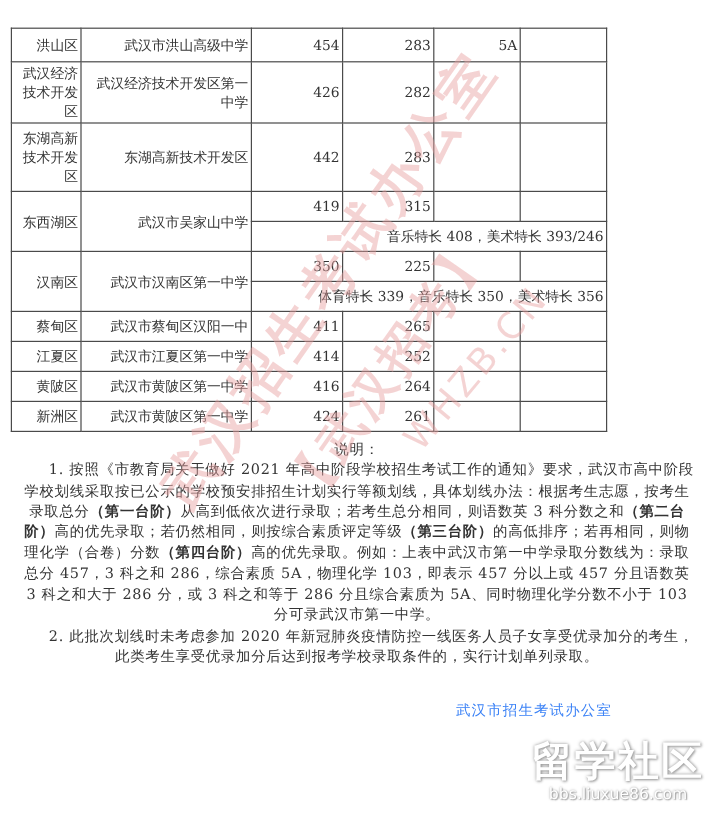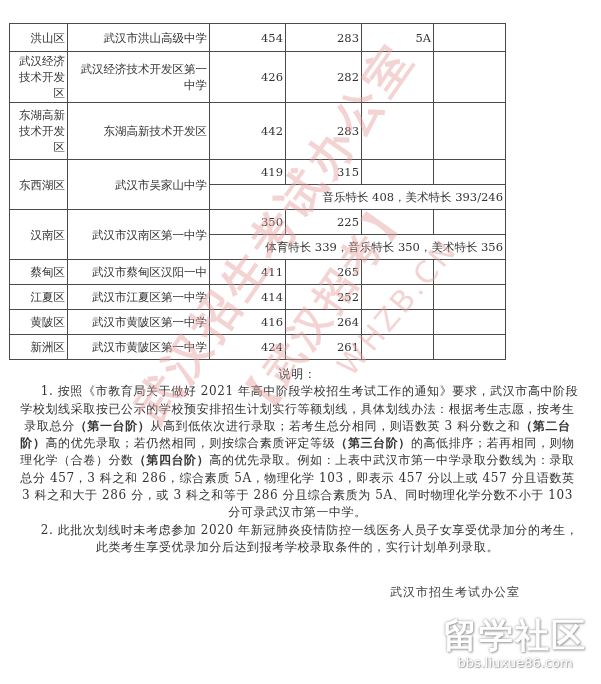--- a/index.html
+++ b/index.html
@@ -34,21 +34,21 @@
   .notes {
     position: absolute; left: 15px; top: 366px; width: 565px;
     font-size: 12px; line-height: 17.3px; color: #333;
     letter-spacing: 0.6px;
   }
   .notes p { margin: 0; text-align: center; }
   .notes .indent { text-indent: 2em; }
   .notes b { font-weight: bold; }
   .sign {
     position: absolute; left: 380px; top: 583px; width: 150px;
-    text-align: center; font-size: 12px; line-height: 19px; color: #404040;
+    text-align: left; font-size: 12px; line-height: 19px; color: #3b82f6;
     letter-spacing: 1px;
   }
   .logo {
     position: absolute; left: 430px; top: 615px; width: 170px; height: 69px;
     text-align: center; color: #ffffff; font-family: "DejaVu Sans", sans-serif;
   }
   .logo .big {
     font-size: 34px; font-weight: bold; letter-spacing: 2px; line-height: 40px;
     text-shadow: 0 0 3px #999, 1px 1px 2px #aaa;
   }

